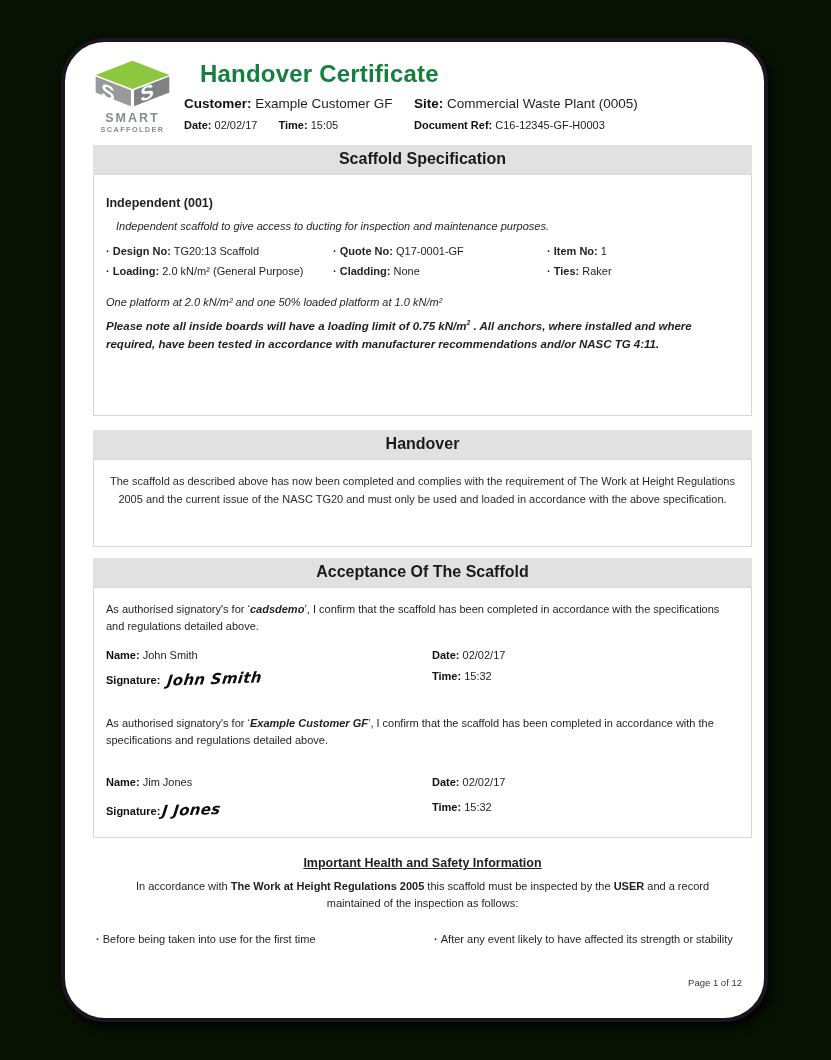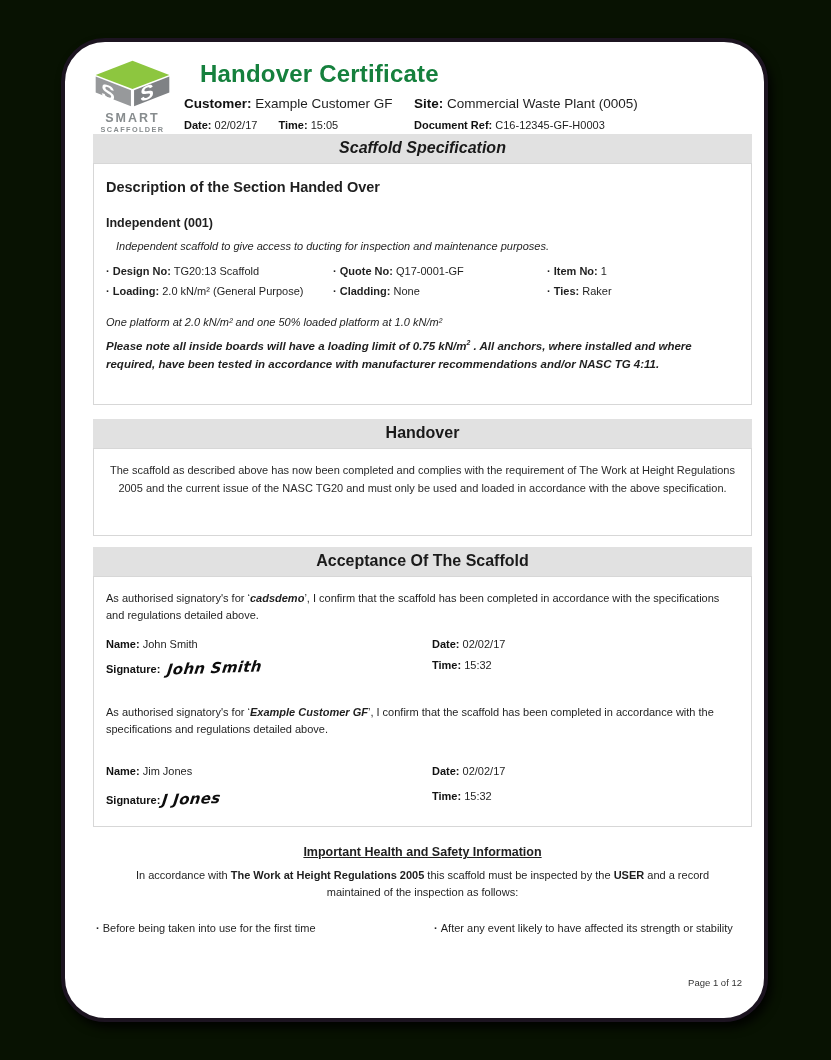--- a/index.html
+++ b/index.html
@@ -26,21 +26,21 @@
   .hrow1 b{color:#111;}
   .hrow2{font-size:11px;margin-top:7px;}
   .hrow2 b{color:#111;}
   .time-pair{margin-left:18px;}
   
   .section-bar{
     background:#e1e1e1;text-align:center;font-weight:bold;font-size:16px;
     padding:5px 0 6px;color:#1a1a1a;
   }
   .section-box{border:1px solid #d7d7d7;background:#fff;box-sizing:border-box;}
-  .bar-spec{font-style:italic;}
+  .bar-spec{margin-top:11px;}
   .bar-handover{margin-top:14px;}
   .bar-accept{margin-top:11px;}
   
   .spec-box{height:242px;padding:0 12px 10px 12px;}
   .spec-h2{font-size:14.5px;font-weight:bold;margin:15px 0 0 0;}
   .spec-h3{font-size:12.5px;font-weight:bold;margin:21px 0 5px 0;}
   .spec-desc{font-size:11px;font-style:italic;margin:10px;}
   .spec-grid{
     display:grid;grid-template-columns:227px 214px 1fr;row-gap:5px;
     margin-top:12px;font-size:11px;line-height:1.4;
@@ -116,21 +116,20 @@
         <div>
           <b>Document Ref:</b>
           <span>C16-12345-GF-H0003</span>
         </div>
       </div>
     </div>
   </div>
 
   <div class="section-bar bar-spec">Scaffold Specification</div>
   <div class="section-box spec-box">
-    <div class="spec-h2">Description of the Section Handed Over</div>
     <div class="spec-h3">Independent (001)</div>
     <p class="spec-desc">Independent scaffold to give access to ducting for inspection and maintenance purposes.</p>
 
     <div class="spec-grid">
       <div class="spec-item"><b>Design No:</b> <span>TG20:13 Scaffold</span></div>
       <div class="spec-item"><b>Quote No:</b> <span>Q17-0001-GF</span></div>
       <div class="spec-item"><b>Item No:</b> <span>1</span></div>
       <div class="spec-item"><b>Loading:</b> <span>2.0 kN/m² (General Purpose)</span></div>
       <div class="spec-item"><b>Cladding:</b> <span>None</span></div>
       <div class="spec-item"><b>Ties:</b> <span>Raker</span></div>

